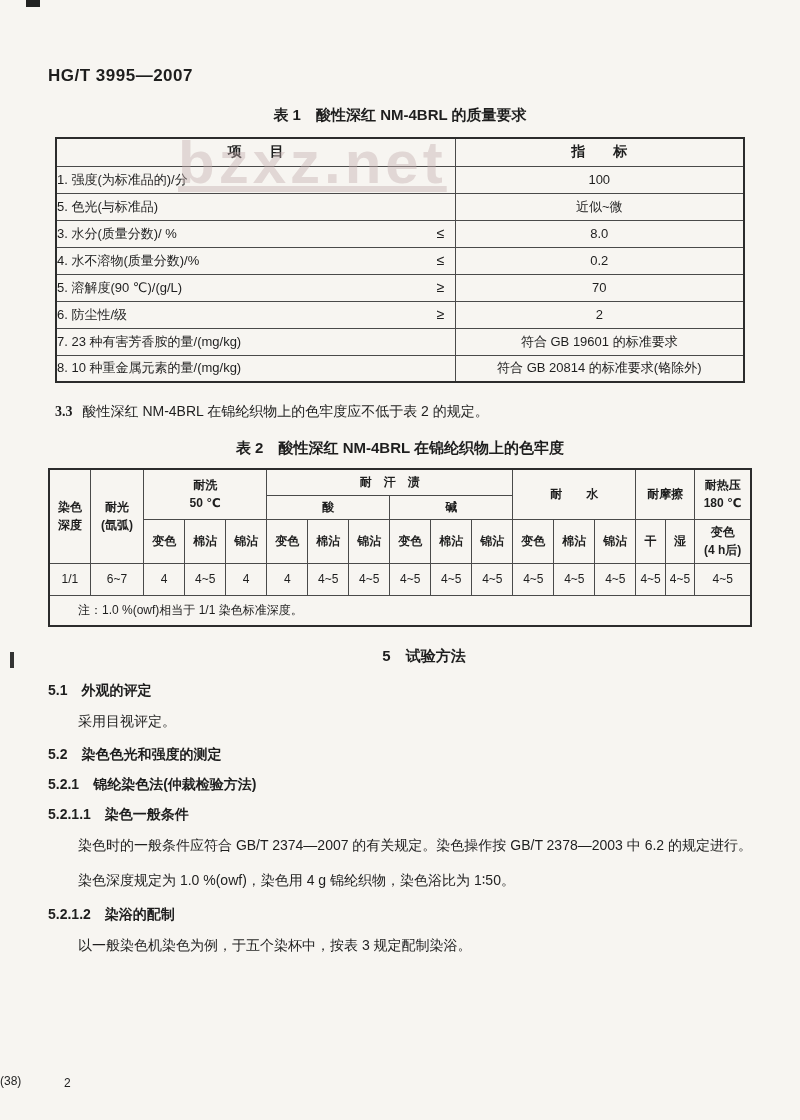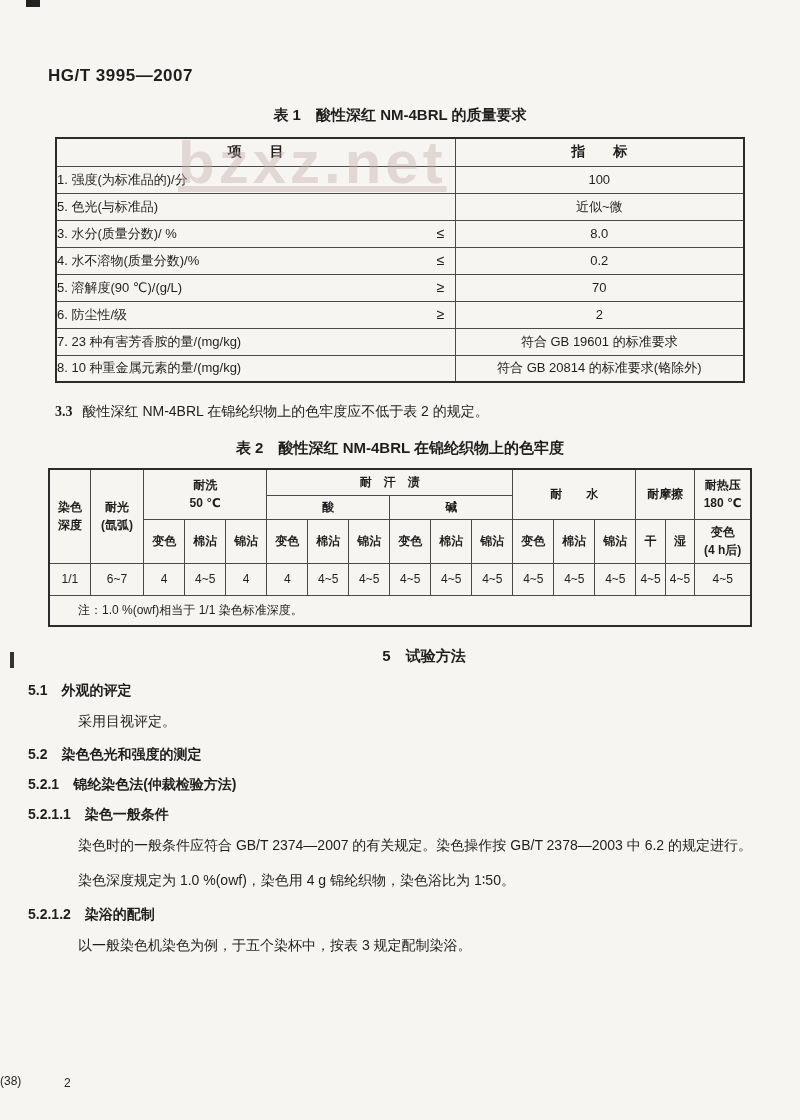--- a/index.html
+++ b/index.html
@@ -53,21 +53,21 @@
   }
   .t2 th, .t2 td { border:1px solid #4a4a4a; white-space:pre-line; }
   .t2 th { font-weight:bold; line-height:1.5; }
   .t2 .hr1 th { height:26px; }
   .t2 .hr2 th { height:24px; }
   .t2 .hr3 th { height:44px; }
   .t2 .datarow td { height:32px; }
   .t2 td.note { text-align:left; padding:6px 0 6px 28px; height:26px; }
 
   .h-sec { margin-left:48px; font-size:15px; font-weight:bold; }
-  .h-sub { margin-left:28px; font-size:14px; font-weight:bold; }
+  .h-sub { margin-left:48px; font-size:14px; font-weight:bold; }
   .body-p {
     margin-left:50px; margin-right:48px;
     font-size:14px; line-height:1.92; text-indent:2em; text-align:justify;
   }
   .mt40 { margin-top:38px; }
   .mt22 { margin-top:20px;text-align:center; }
   .mt16 { margin-top:16px; }
   .mt12 { margin-top:12px; }
   .mt8  { margin-top:8px; }
 

